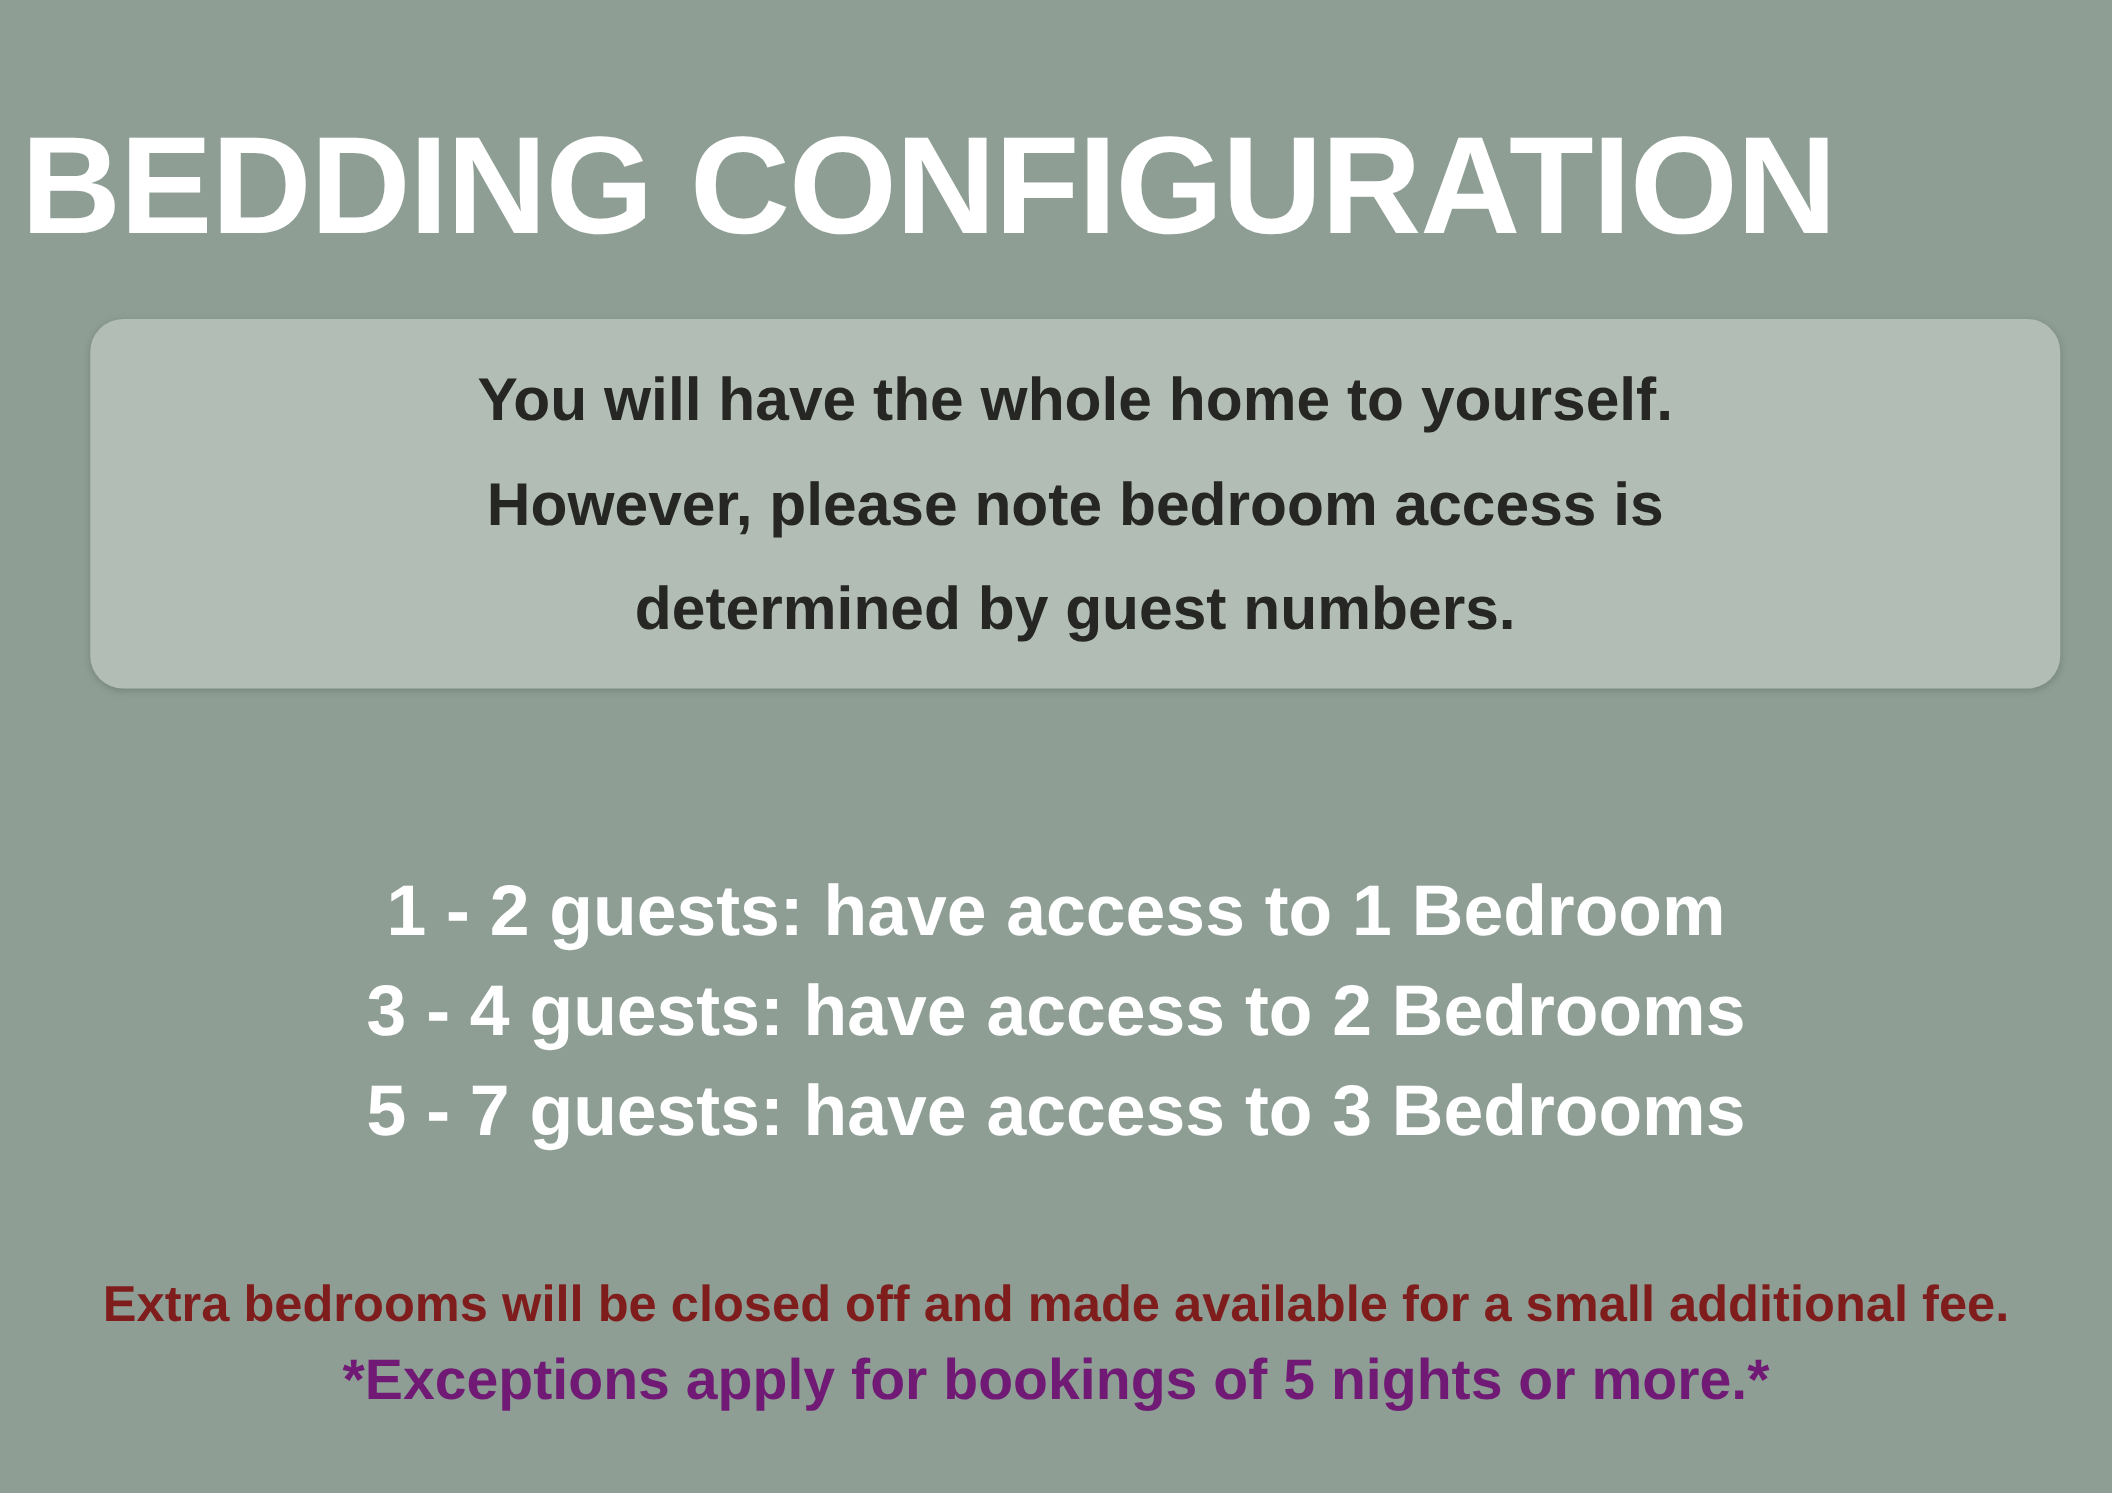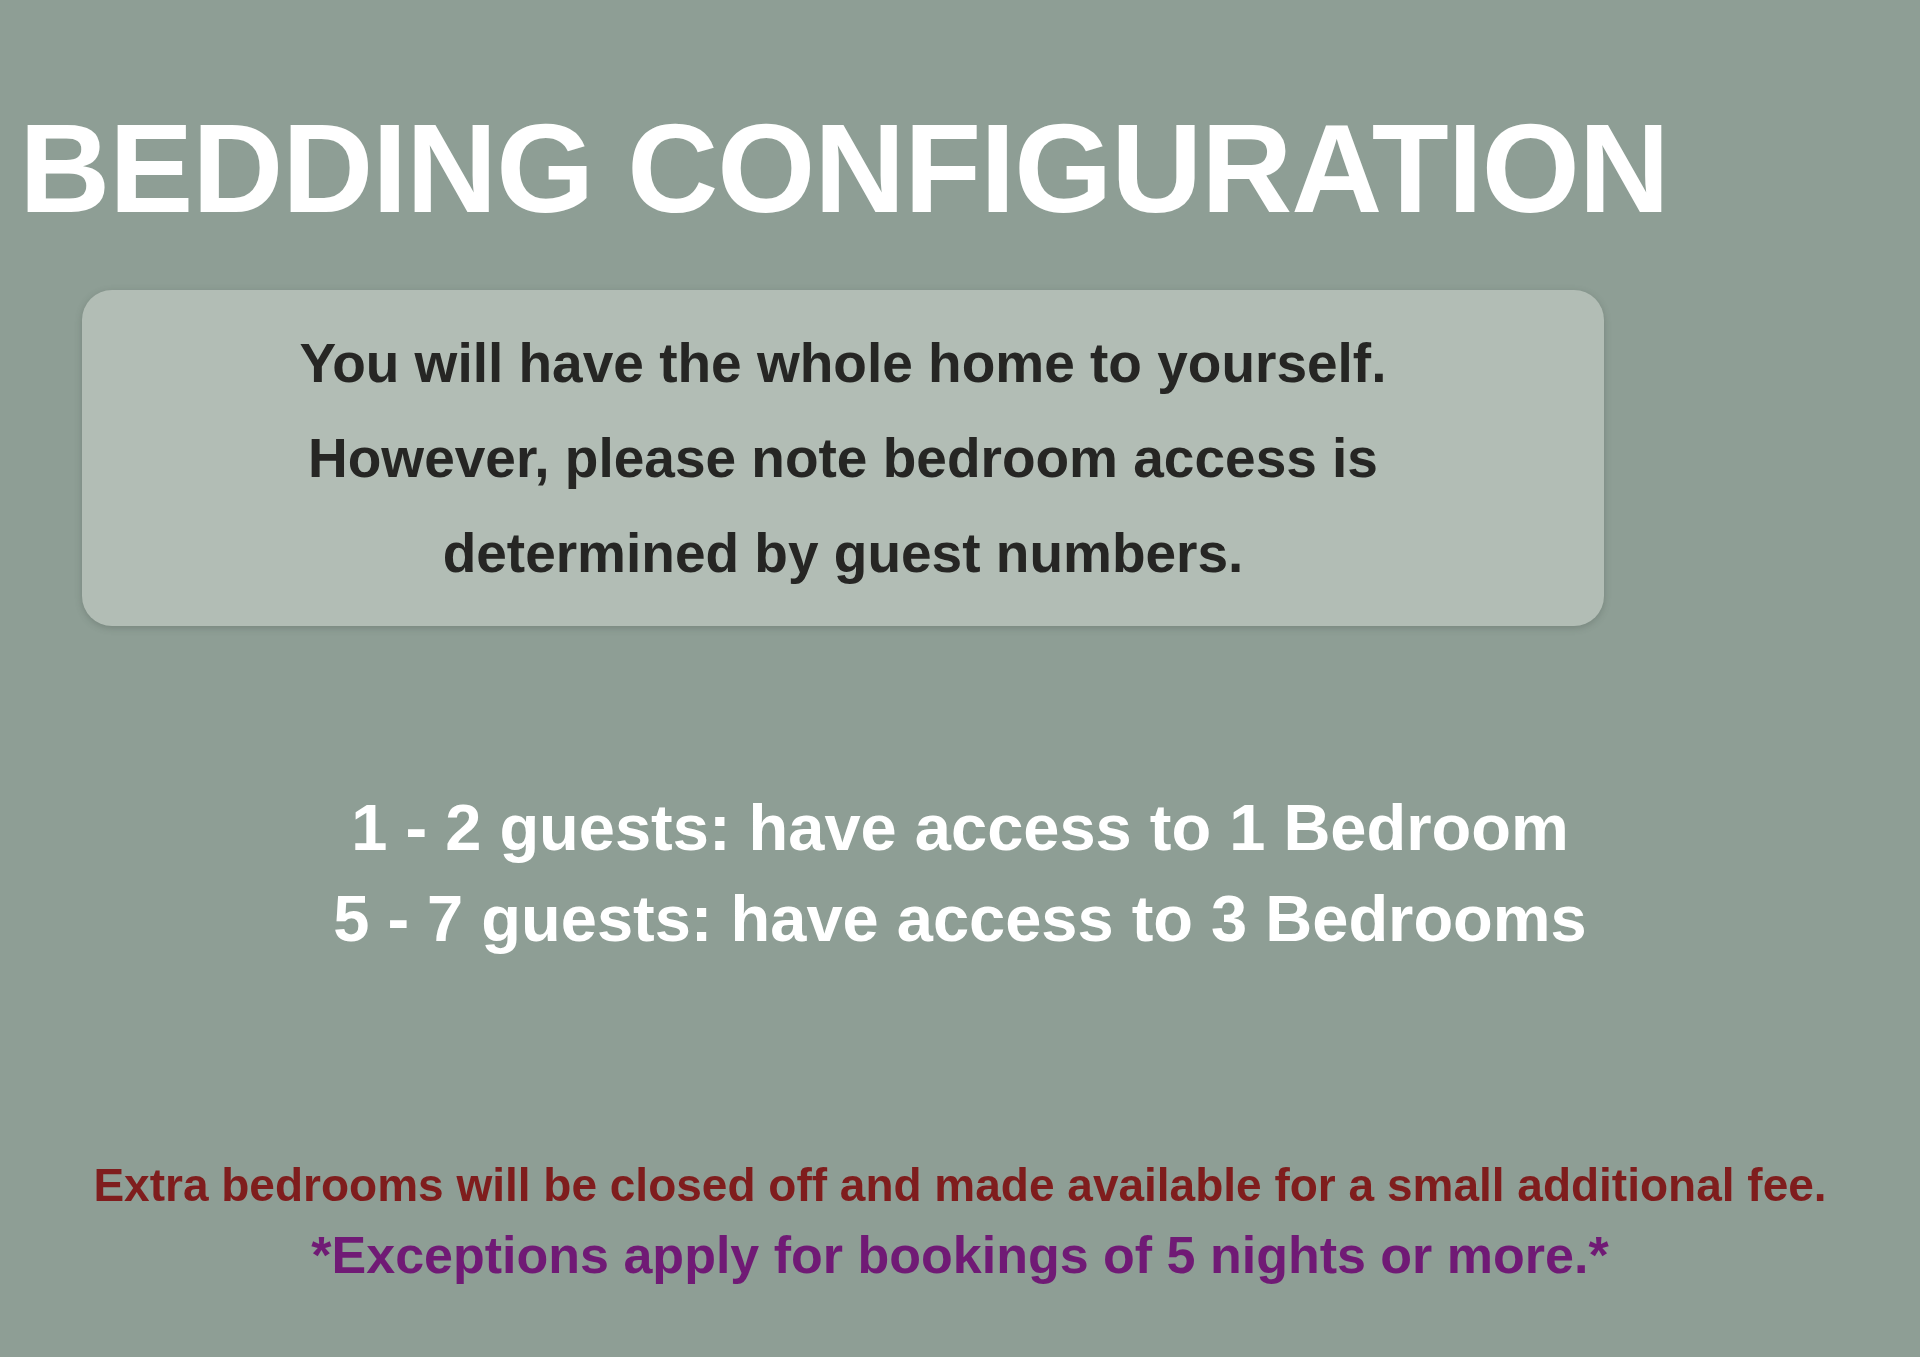--- a/index.html
+++ b/index.html
@@ -33,21 +33,21 @@
     line-height: 1.0;
     letter-spacing: -1px;
     white-space: nowrap;
   }
 
   
   .notice-card {
     position: absolute;
     left: 82px;
     top: 290px;
-    width: 1522px;
+    width: 1791px;
     height: 336px;
     background: #b2bdb5;
     border-radius: 30px;
     box-shadow: 0 2px 7px rgba(60, 72, 65, 0.28);
     display: flex;
     flex-direction: column;
     align-items: center;
     justify-content: center;
   }
   .notice-line {
@@ -107,20 +107,21 @@
   <div class="title">BEDDING CONFIGURATION</div>
 
   <div class="notice-card">
     <div class="notice-line">You will have the whole home to yourself.</div>
     <div class="notice-line">However, please note bedroom access is</div>
     <div class="notice-line">determined by guest numbers.</div>
   </div>
 
   <div class="rules">
     <div class="rule-line">1 - 2 guests: have access to 1 Bedroom</div>
+    <div class="rule-line">3 - 4 guests: have access to 2 Bedrooms</div>
     <div class="rule-line">5 - 7 guests: have access to 3 Bedrooms</div>
   </div>
 
   <div class="footnotes">
     <div class="footnote-primary">Extra bedrooms will be closed off and made available for a small additional fee.</div>
     <div class="footnote-secondary">*Exceptions apply for bookings of 5 nights or more.*</div>
   </div>
 
 </div>
 

